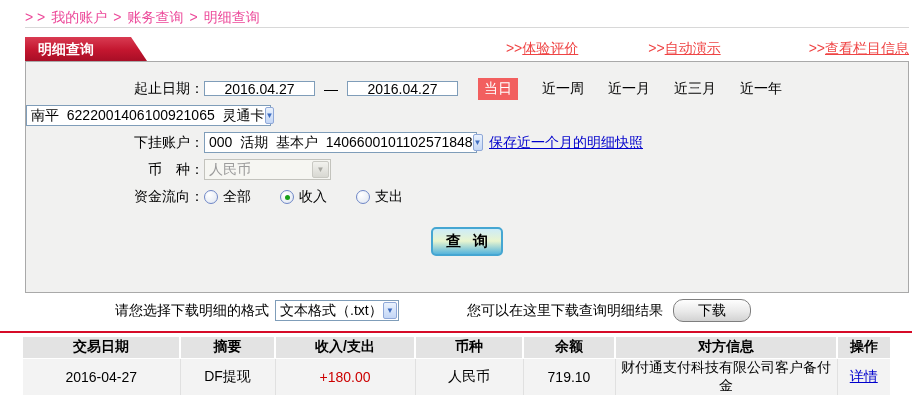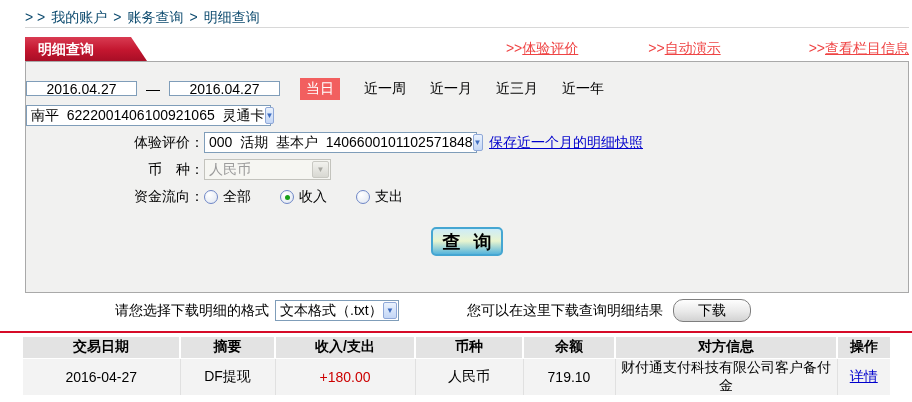--- a/index.html
+++ b/index.html
@@ -1,20 +1,20 @@
 <!DOCTYPE html>
 <html><head>
 <meta charset="utf-8">
 <style>
   * { margin:0; padding:0; box-sizing:border-box; }
   html,body { width:912px; height:402px; background:#fff; overflow:hidden;
     font-family:"Liberation Sans","DejaVu Sans",sans-serif; font-size:14px; color:#000; }
 
   
-  .breadcrumb { padding:9px 0 0 25px; color:#0c4a6e; height:27px; white-space:pre; }
+  .breadcrumb { padding:9px 0 0 25px; color:#ec4899; height:27px; white-space:pre; }
   .breadcrumb .sep { margin:0 6px; }
   .top-divider { margin-left:25px; margin-right:3px; border-top:1px solid #d8d8d8; }
 
   
   .panel-header { margin:9px 3px 0 25px; height:24px; display:flex; align-items:center; position:relative; }
   .tab { height:24px; line-height:24px; width:122px; padding-left:13px; color:#fff; font-weight:bold;
     background:linear-gradient(180deg,#d93b52 0%,#c3162f 55%,#a80e26 100%);
     clip-path:polygon(0 0, calc(100% - 16px) 0, 100% 100%, 0 100%); }
   .header-links { margin-left:auto; display:flex; align-items:center; }
   .hlink { color:#ef4444; text-decoration:none; cursor:pointer; margin-left:62px; white-space:nowrap; }
@@ -48,21 +48,21 @@
 
   .radio-option { display:flex; align-items:center; margin-right:29px; cursor:pointer; }
   .radio { width:14px; height:14px; border-radius:50%; border:1px solid #6f87c7;
     background:radial-gradient(circle at 35% 30%,#ffffff 0%,#e8edf5 70%,#cdd7e8 100%);
     margin-right:5px; position:relative; }
   .radio-option.checked .radio::after { content:""; position:absolute; left:4px; top:4px; width:5px; height:5px;
     border-radius:50%; background:#18a018; }
 
   .query-btn { display:block; margin:17px auto 0; width:72px; height:29px; border:2px solid #45a6d2; border-radius:5px;
     background:linear-gradient(180deg,#cdecf8 0%,#e9f5cf 48%,#57b5dc 100%);
-    font-family:inherit; font-size:18px; font-weight:bold; color:#000; letter-spacing:4px; padding-left:4px; cursor:pointer; }
+    font-family:inherit; font-size:15px; font-weight:bold; color:#000; letter-spacing:4px; padding-left:4px; cursor:pointer; }
 
   
   .download-row { margin-top:5px; display:flex; align-items:center; padding-left:115px; height:25px; }
   .dl-select { margin-left:6px; }
   .dl-hint { margin-left:68px; }
   .dl-btn { margin-left:10px; width:78px; height:23px; border:1px solid #7e7e7e; border-radius:10px;
     background:linear-gradient(180deg,#fefefe 0%,#e9e9e9 55%,#d2d2d2 100%);
     font-family:inherit; font-size:14px; color:#000; cursor:pointer; }
 
   
@@ -92,39 +92,40 @@
     <div class="header-links">
       <a class="hlink"><span>&gt;&gt;</span><span class="lbl">体验评价</span></a>
       <a class="hlink"><span>&gt;&gt;</span><span class="lbl">自动演示</span></a>
       <a class="hlink"><span>&gt;&gt;</span><span class="lbl">查看栏目信息</span></a>
     </div>
   </div>
 
   <div class="panel">
 
     <div class="form-row">
+      <div class="form-label">起止日期：</div>
       <input class="date-input" value="2016.04.27" style="">
       <span class="dash-sep">—</span>
       <input class="date-input" value="2016.04.27" style="">
       <span class="today-badge">当日</span>
       <a class="quick-link">近一周</a>
       <a class="quick-link">近一月</a>
       <a class="quick-link">近三月</a>
       <a class="quick-link">近一年</a>
     </div>
 
     <div class="form-row">
       <div class="select-box sel-registered">
         <span>南平  6222001406100921065  灵通卡</span>
         <span class="arrow">▼</span>
       </div>
     </div>
 
     <div class="form-row">
-      <div class="form-label">体验评价：</div>
+      <div class="form-label">下挂账户：</div>
       <div class="select-box sel-sub">
         <span>000  活期  基本户  1406600101102571848</span>
         <span class="arrow">▼</span>
       </div>
       <a class="snapshot-link">保存近一个月的明细快照</a>
     </div>
 
     <div class="form-row">
       <div class="form-label">币　种：</div>
       <div class="select-box sel-currency">

